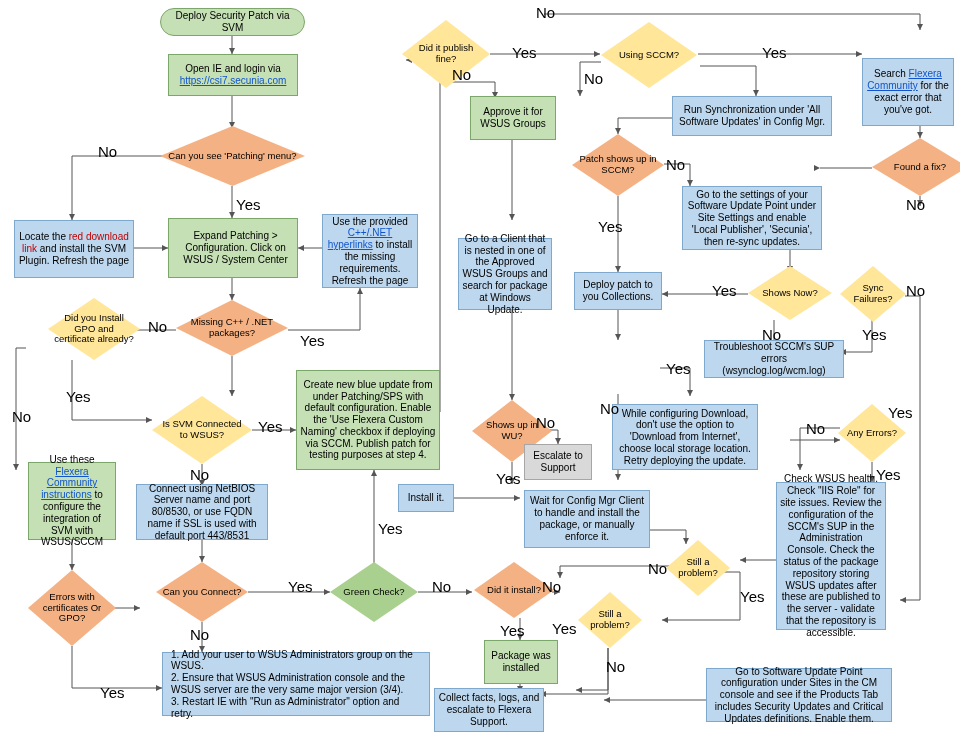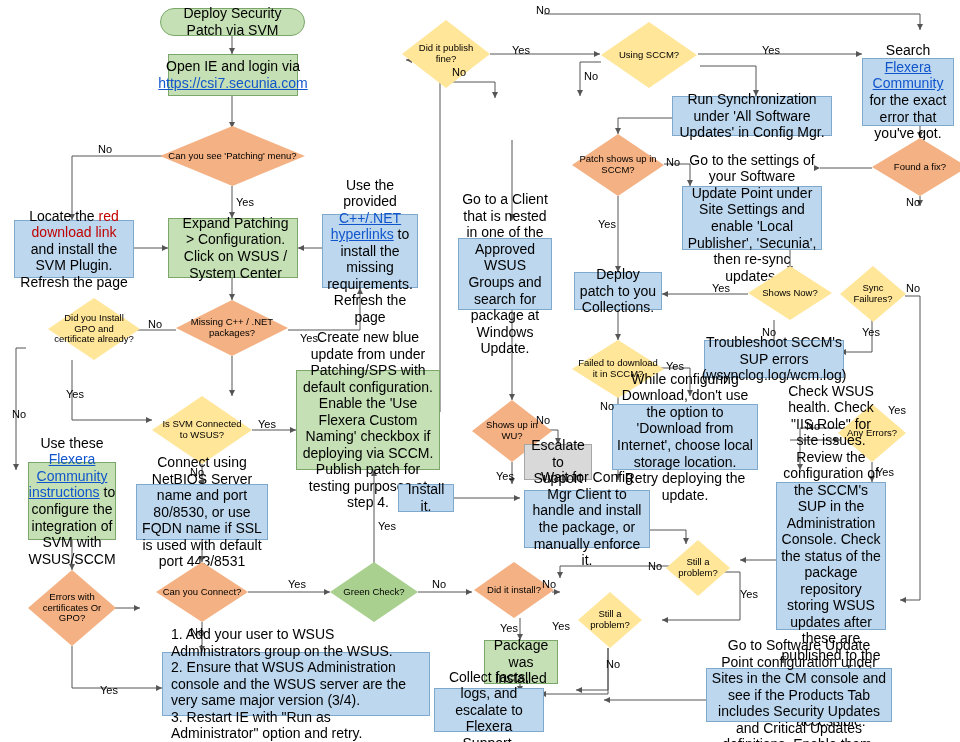--- a/index.html
+++ b/index.html
@@ -1,27 +1,27 @@
 <!DOCTYPE html>
 <html><head>
 <meta charset="utf-8">
 <style>
   html,body{margin:0;padding:0;background:#ffffff;}
   body{width:960px;height:742px;font-family:"Liberation Sans",sans-serif;position:relative;overflow:hidden;}
   #canvas{position:absolute;left:0;top:0;width:960px;height:742px;}
   svg#edges{position:absolute;left:0;top:0;width:960px;height:742px;pointer-events:none;}
-  .node{position:absolute;box-sizing:border-box;display:flex;align-items:center;justify-content:center;text-align:center;font-size:14px;line-height:1.18;color:#000;padding:2px 3px;}
+  .node{position:absolute;box-sizing:border-box;display:flex;align-items:center;justify-content:center;text-align:center;font-size:10px;line-height:1.18;color:#000;padding:2px 3px;}
   .proc{background:#c5e0b4;border:1px solid #7ba86a;}
   .blue{background:#bdd7ee;border:1px solid #7fa8cd;}
   .gray{background:#d9d9d9;border:1px solid #a6a6a6;}
   .term{border-radius:999px;}
   .dia-wrap{position:absolute;}
   .dia-shape{position:absolute;left:0;top:0;width:100%;height:100%;}
   .dia-txt{position:absolute;left:0;top:0;width:100%;height:100%;display:flex;align-items:center;justify-content:center;text-align:center;font-size:9.5px;line-height:1.15;padding:0 6px;box-sizing:border-box;}
-  .lbl{position:absolute;font-size:11px;color:#000;background:transparent;white-space:nowrap;}
+  .lbl{position:absolute;font-size:15px;color:#000;background:transparent;white-space:nowrap;}
   .lnk{color:#1155cc;text-decoration:underline;}
   .red{color:#c00000;}
   .txt-left{justify-content:flex-start;text-align:left;}
 </style>
 </head>
 <body>
 
 <div id="canvas">
 
 <svg id="edges" viewBox="0 0 960 742">
@@ -233,20 +233,21 @@
 
 <div class="node proc" style="left:296px;top:370px;width:144px;height:100px;">Create new blue update from under Patching/SPS with default configuration. Enable the 'Use Flexera Custom Naming' checkbox if deploying via SCCM. Publish patch for testing purposes at step 4.</div>
 
 <div class="dia-wrap" style="left:402px;top:20px;width:88px;height:68px;">
   <svg class="dia-shape" viewBox="0 0 88 68" preserveAspectRatio="none">
         <polygon points="44,0 88,34 44,68 0,34" fill="#ffe699"></polygon>
       </svg>
   <div class="dia-txt">Did it publish fine?</div>
 </div>
 
+<div class="node proc" style="left:470px;top:96px;width:86px;height:44px;">Approve it for WSUS Groups</div>
 
 <div class="node blue" style="left:458px;top:238px;width:94px;height:72px;">Go to a Client that is nested in one of the Approved WSUS Groups and search for package at Windows Update.</div>
 
 <div class="dia-wrap" style="left:472px;top:400px;width:80px;height:62px;">
   <svg class="dia-shape" viewBox="0 0 80 62" preserveAspectRatio="none">
         <polygon points="40,0 80,31 40,62 0,31" fill="#f4b183"></polygon>
       </svg>
   <div class="dia-txt">Shows up in WU?</div>
 </div>
 
@@ -283,26 +284,20 @@
 
 <div class="dia-wrap" style="left:840px;top:266px;width:66px;height:56px;">
   <svg class="dia-shape" viewBox="0 0 66 56" preserveAspectRatio="none">
         <polygon points="33,0 66,28 33,56 0,28" fill="#ffe699"></polygon>
       </svg>
   <div class="dia-txt">Sync Failures?</div>
 </div>
 
 <div class="node blue" style="left:704px;top:340px;width:140px;height:38px;">Troubleshoot SCCM's SUP errors (wsynclog.log/wcm.log)</div>
 
-<div class="dia-wrap" style="left:572px;top:340px;width:92px;height:58px;">
-  <svg class="dia-shape" viewBox="0 0 92 58" preserveAspectRatio="none">
-        <polygon points="46,0 92,29 46,58 0,29" fill="#ffe699"></polygon>
-      </svg>
-  <div class="dia-txt">Failed to download it in SCCM?</div>
-</div>
 
 <div class="node blue" style="left:612px;top:404px;width:146px;height:66px;">While configuring Download, don't use the option to 'Download from Internet', choose local storage location. Retry deploying the update.</div>
 
 <div class="dia-wrap" style="left:838px;top:404px;width:68px;height:58px;">
   <svg class="dia-shape" viewBox="0 0 68 58" preserveAspectRatio="none">
         <polygon points="34,0 68,29 34,58 0,29" fill="#ffe699"></polygon>
       </svg>
   <div class="dia-txt">Any Errors?</div>
 </div>
 

